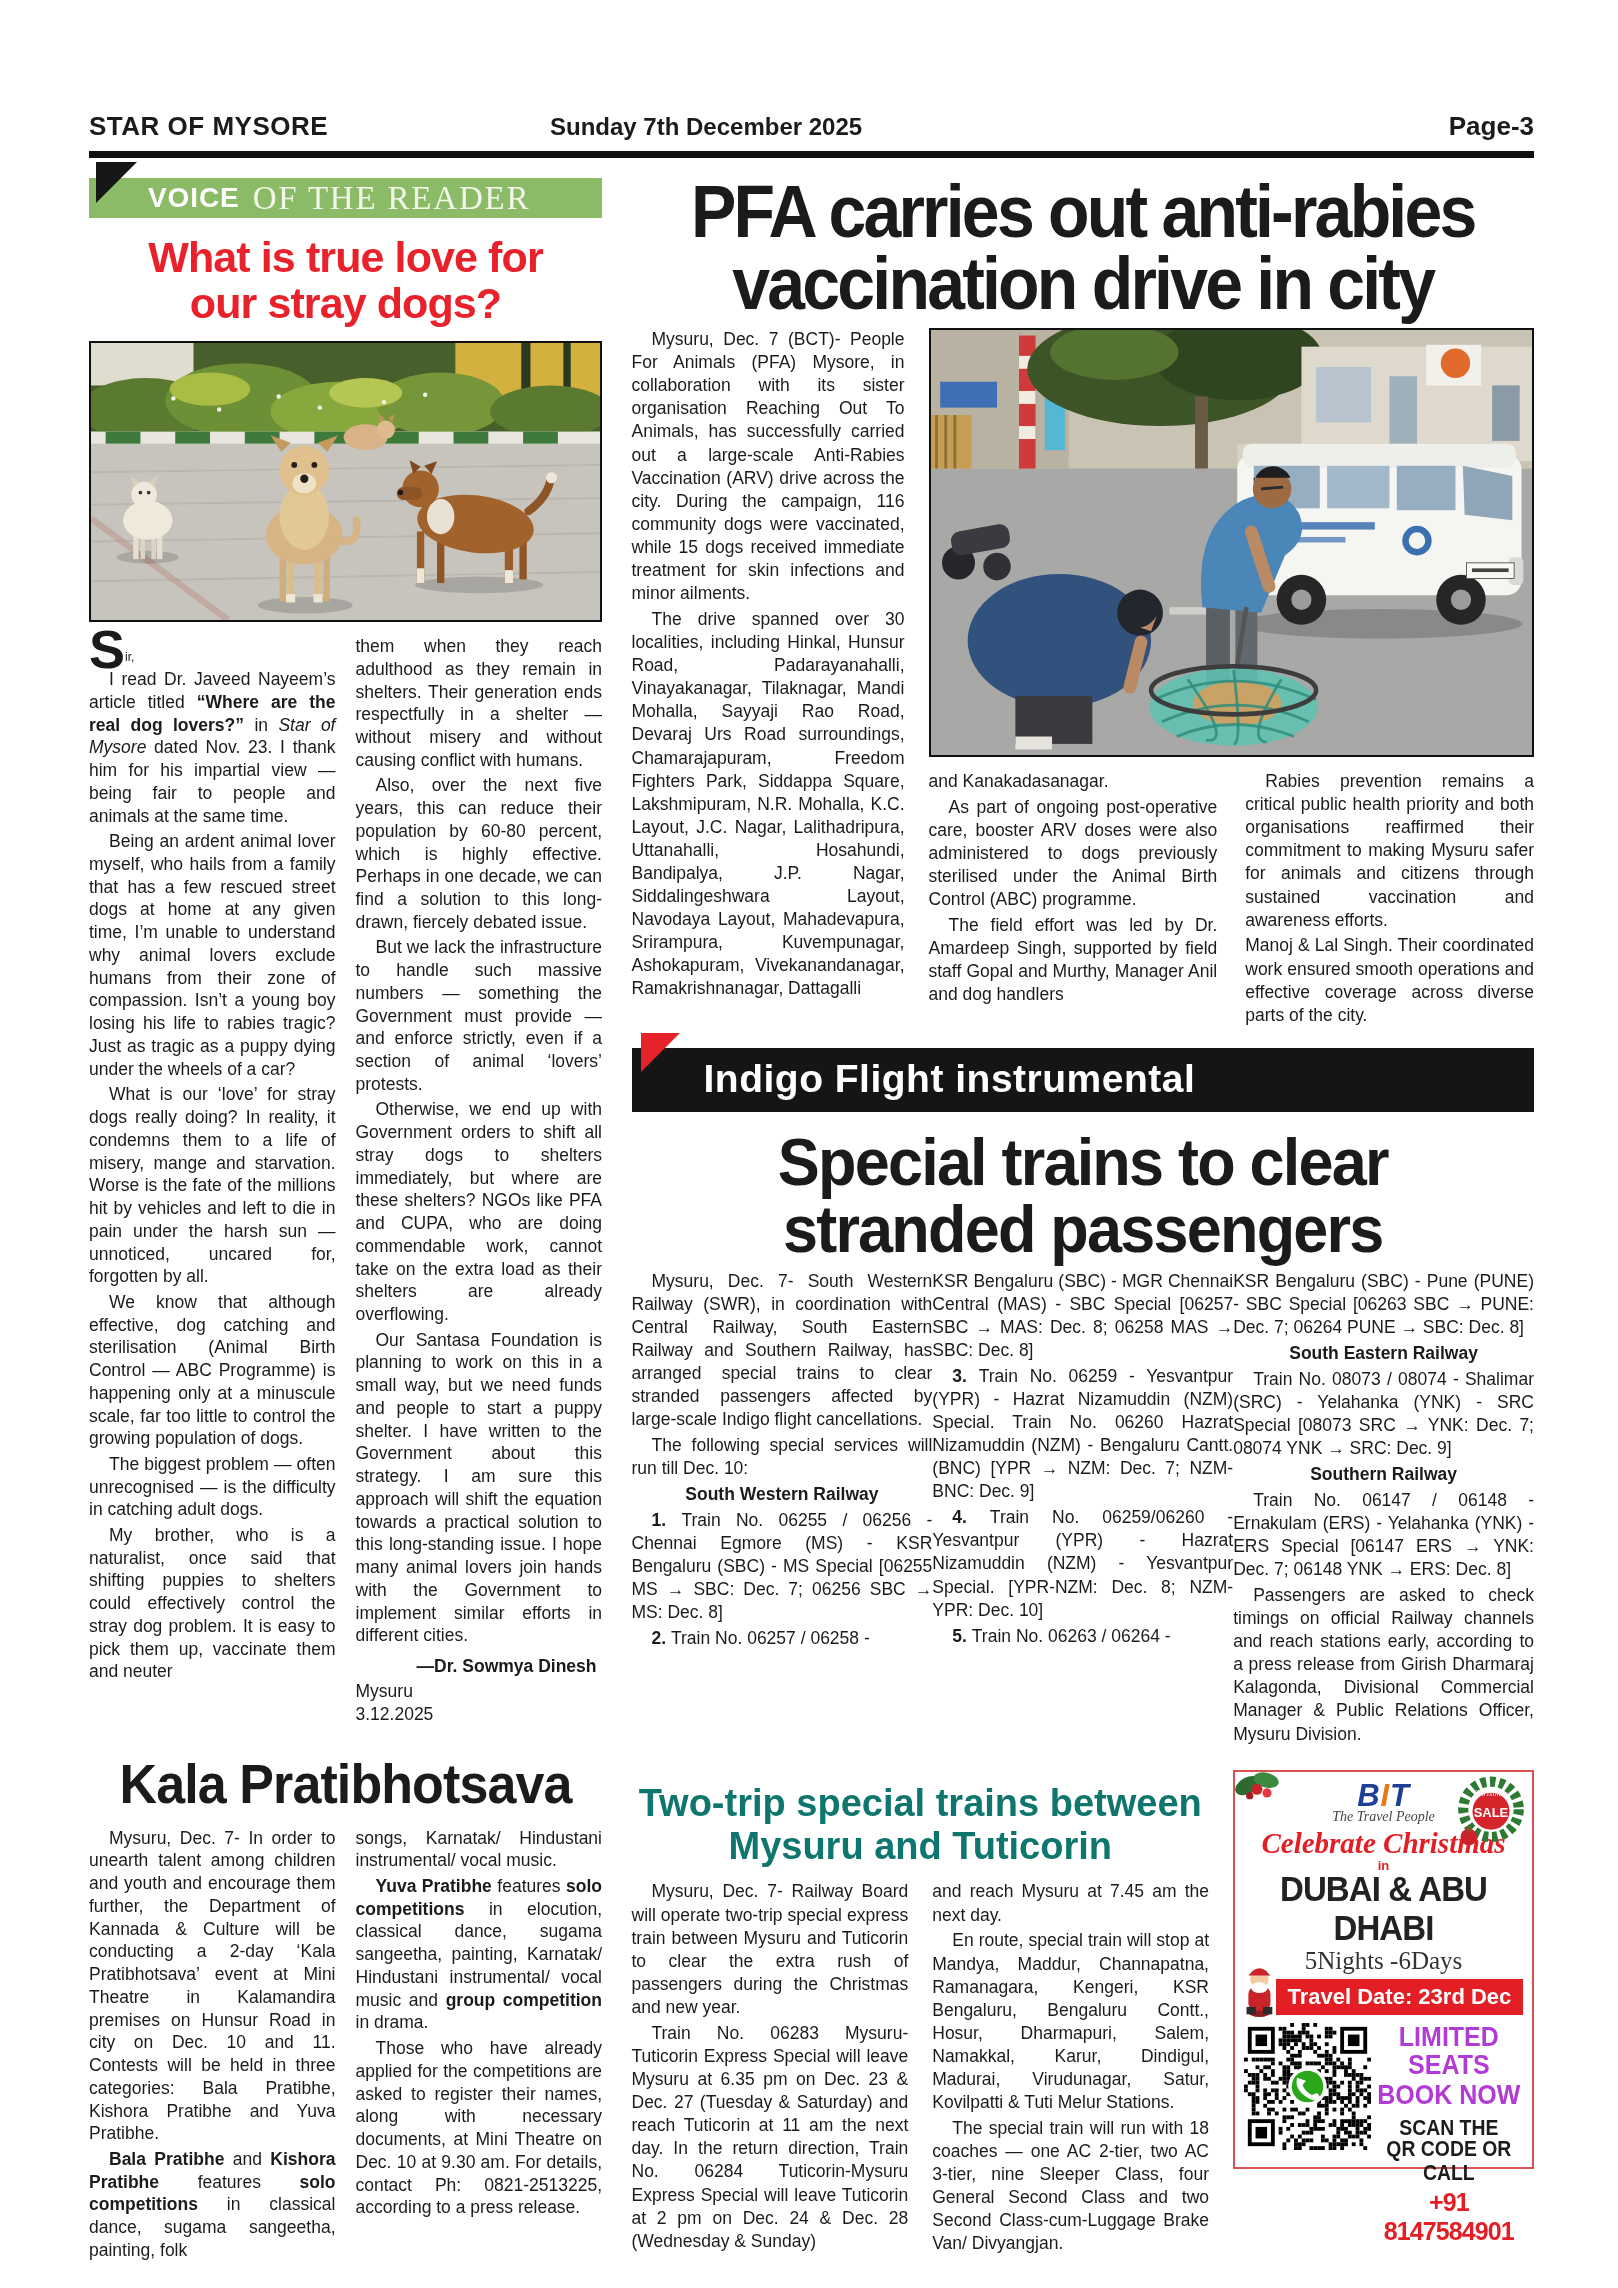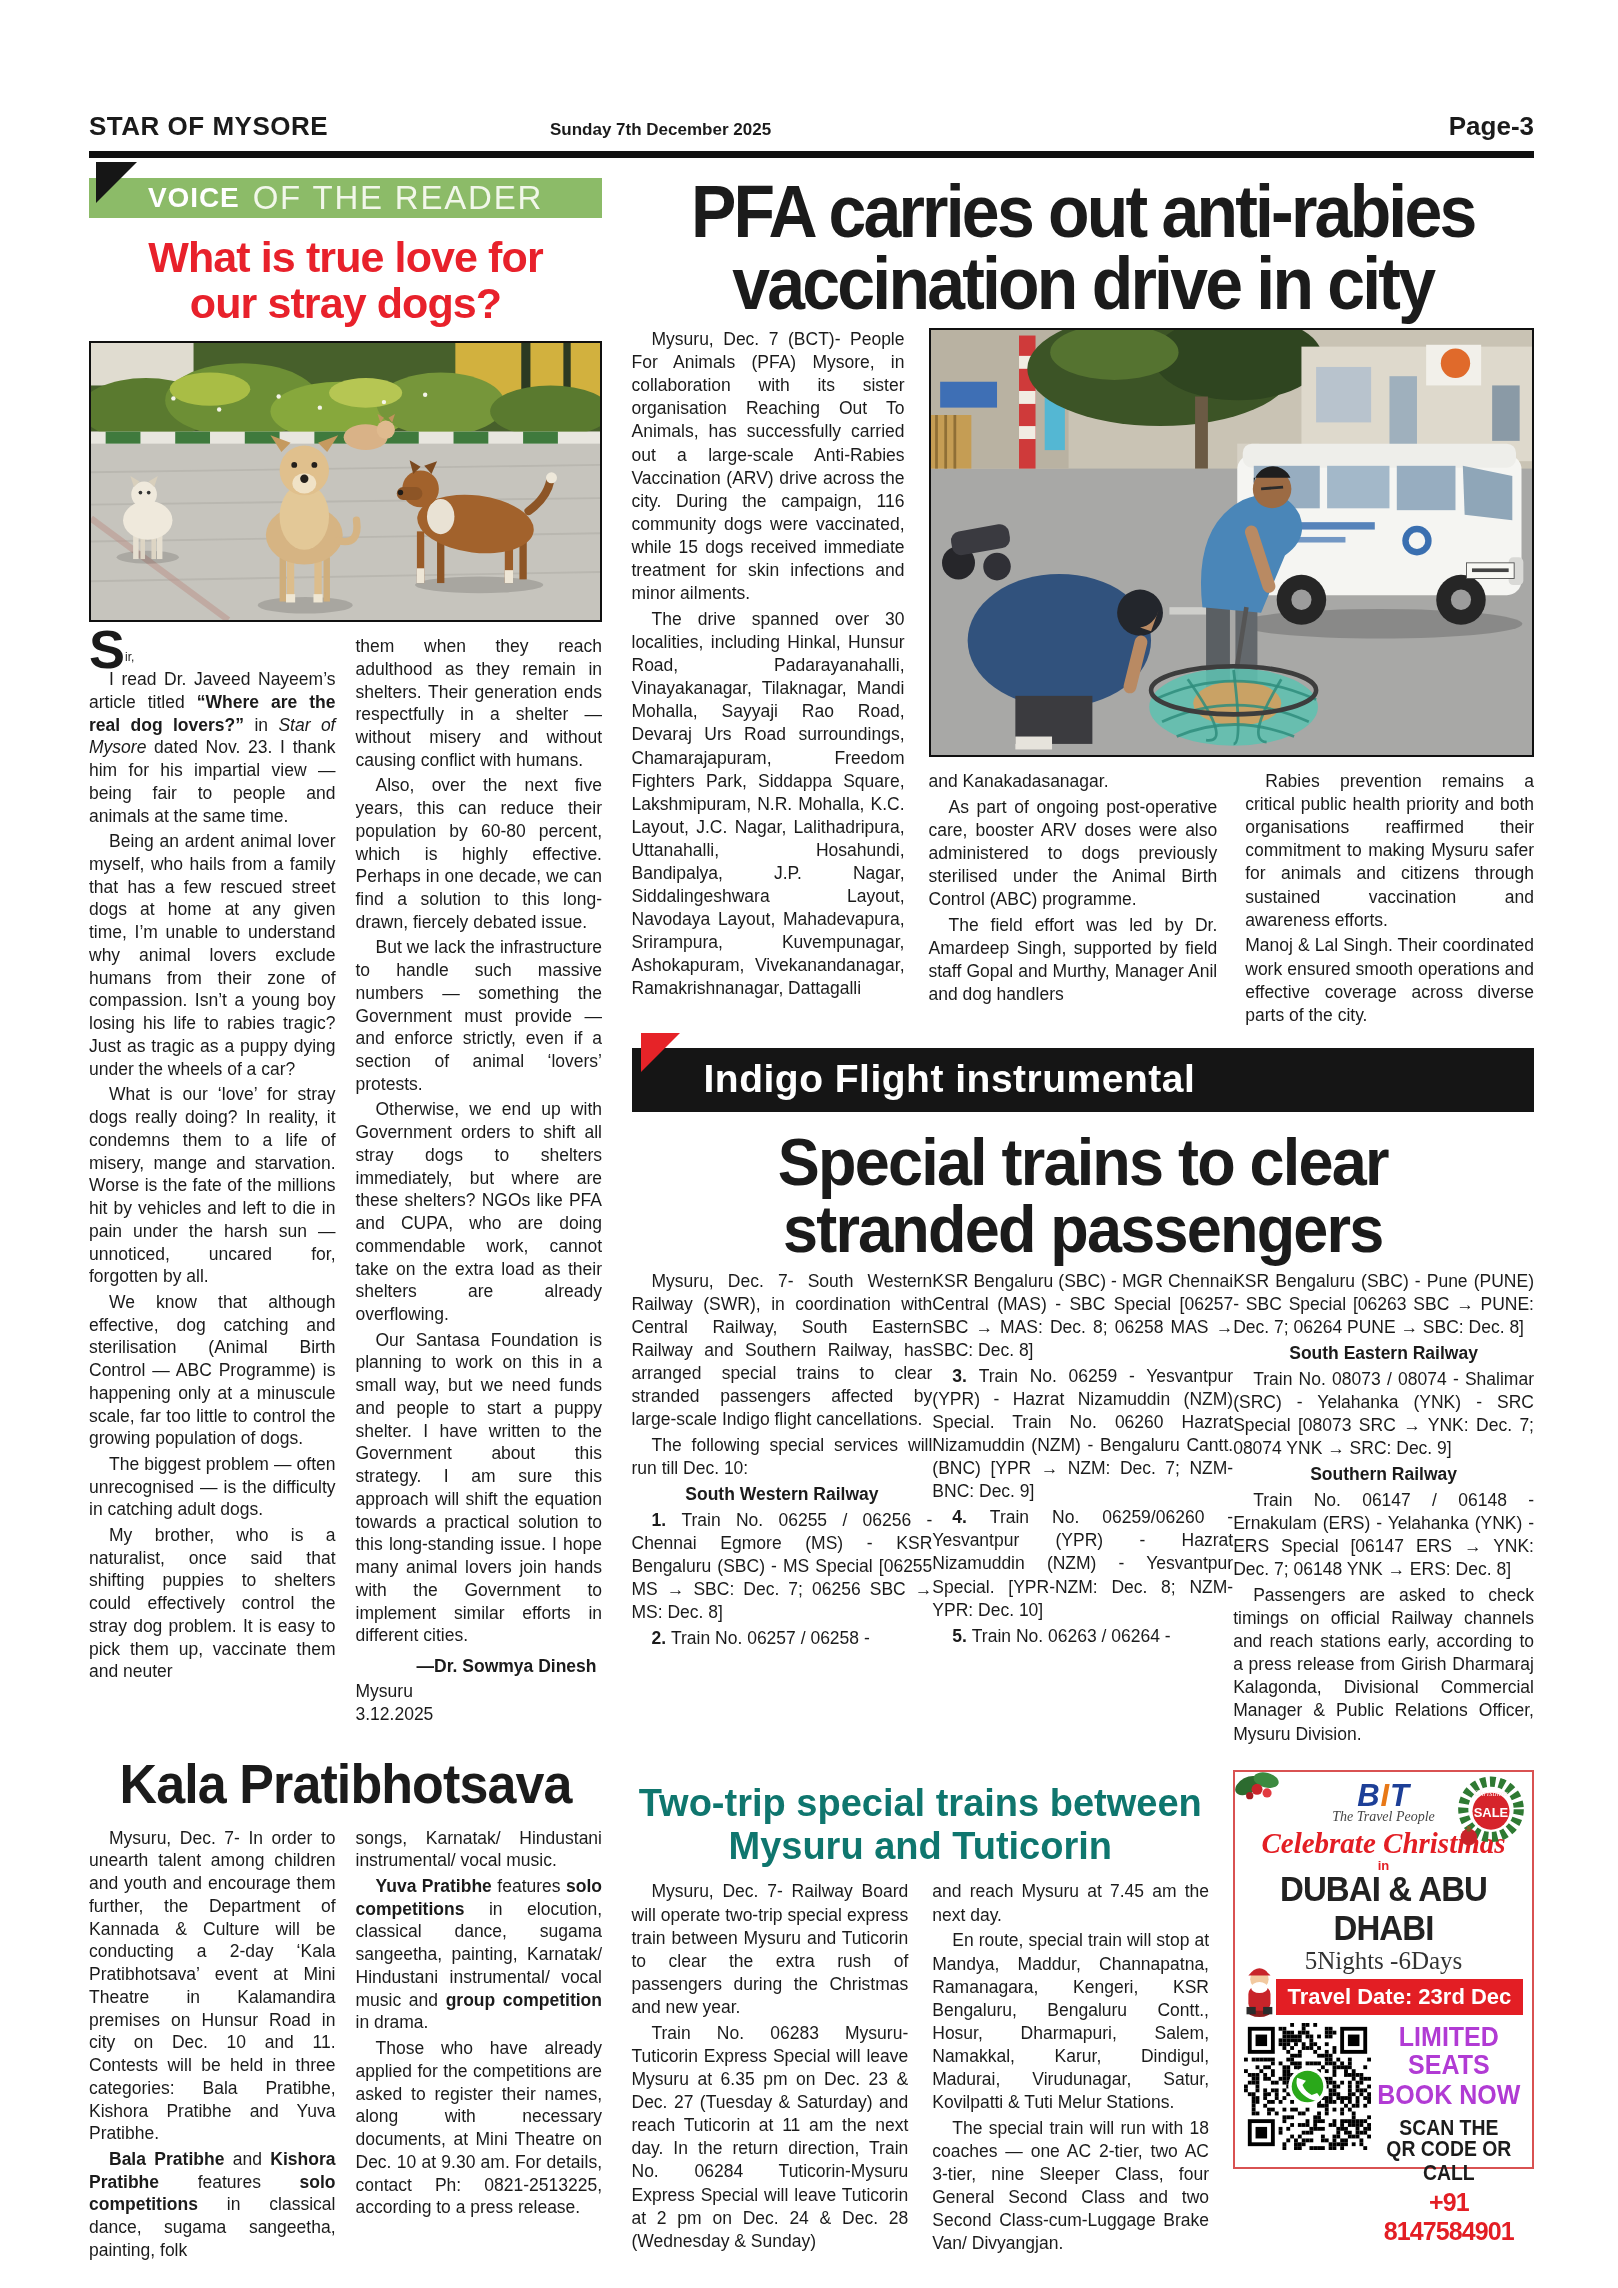--- a/index.html
+++ b/index.html
@@ -2,33 +2,33 @@
 <html style="font-size:14.8px"><head>
 <meta charset="utf-8">
 <style>
   html,body{margin:0;padding:0;background:#e9e9e9;}
   .page{position:relative;width:1619px;height:2289px;background:#ffffff;margin:0 auto;
         font-family:"Liberation Sans",sans-serif;color:#1b1b1b;box-sizing:border-box;
         padding:111px 85px 28px 89px;overflow:hidden;}
   
   .masthead{display:flex;align-items:baseline;border-bottom:7.4px solid #101010;padding-bottom:9.2px;}
   .m-paper{font-weight:bold;font-size:26px;letter-spacing:0.5px;width:332px;}
-  .m-date{font-weight:bold;font-size:17px;margin-left:129px;}
+  .m-date{font-weight:bold;font-size:24px;margin-left:129px;}
   .m-page{font-weight:bold;font-size:26px;margin-left:auto;}
   
   .main{display:flex;gap:29.5px;margin-top:14.8px;}
   .left-block{width:513px;flex:none;}
   .right-block{flex:1;min-width:0;}
   
   .voice-banner{position:relative;background:#8cbb68;height:40px;display:flex;align-items:center;
                 padding-left:59px;margin-top:5.5px;}
   .voice-banner::before{content:"";position:absolute;left:7.4px;top:-16.6px;width:0;height:0;
                 border-top:41px solid #161616;border-right:41px solid transparent;}
   .voice-strong{color:#ffffff;font-weight:bold;font-size:28px;letter-spacing:0.9px;}
-  .voice-light{color:#f2f7ea;font-size:33px;font-weight:400;margin-left:13px;letter-spacing:1.8px;}
+  .voice-light{color:#f2f7ea;font-size:33px;font-weight:400;margin-left:13px;letter-spacing:1.8px;font-family:Liberation Serif, serif;}
   
   .letter-headline{color:#e8212b;font-weight:bold;font-size:43px;line-height:1.06;text-align:center;
                    margin:16.6px 0 14.8px;letter-spacing:-0.9px;}
   .photo-frame{border:2.8px solid #101010;line-height:0;}
   .photo-frame svg{width:100%;height:100%;}
   .dogs-photo{height:277px;}
   .cols{display:flex;gap:20px;margin-top:13px;}
   .cols .col{flex:1;min-width:0;text-align:justify;font-size:17.5px;line-height:1.3;}
   .para{margin:0 0 2.8px;text-indent:20px;}
   .para.noindent{text-indent:0;}

